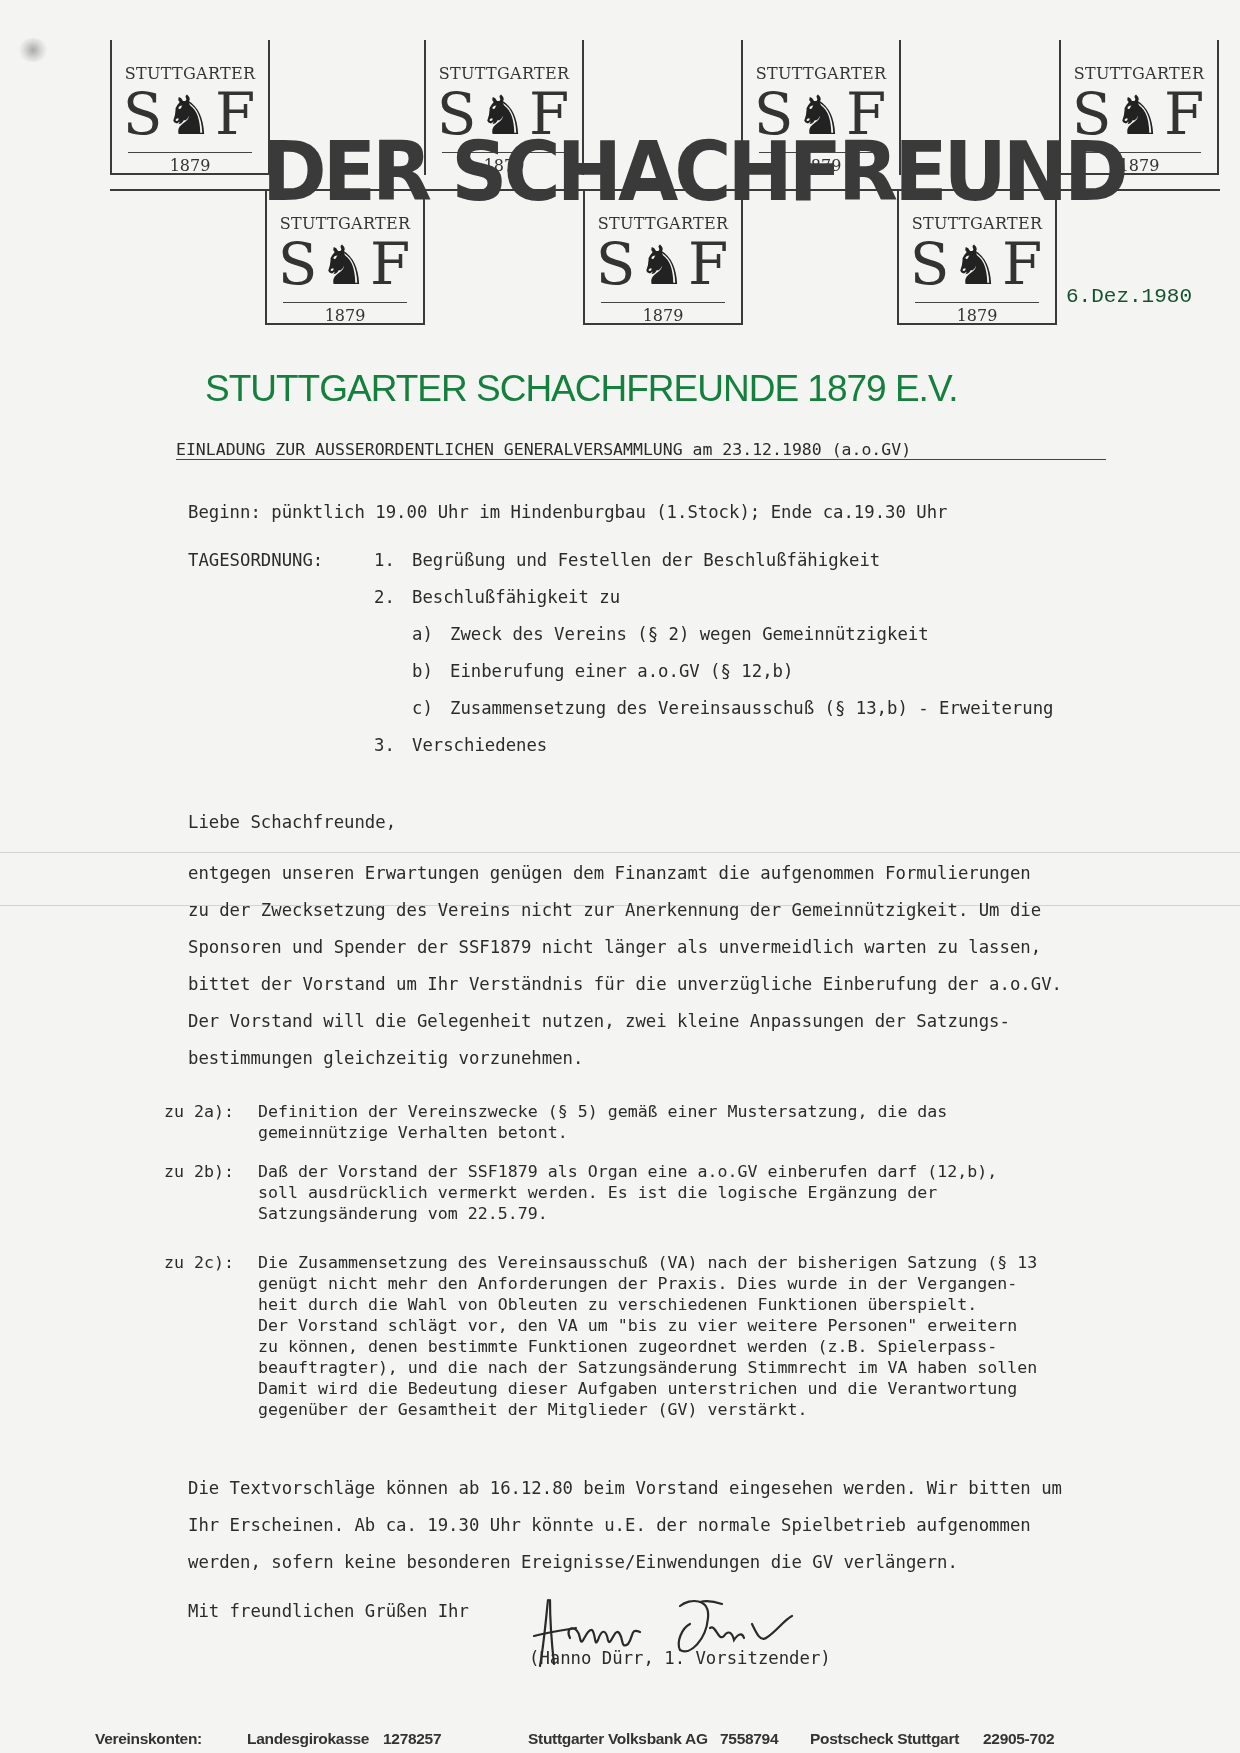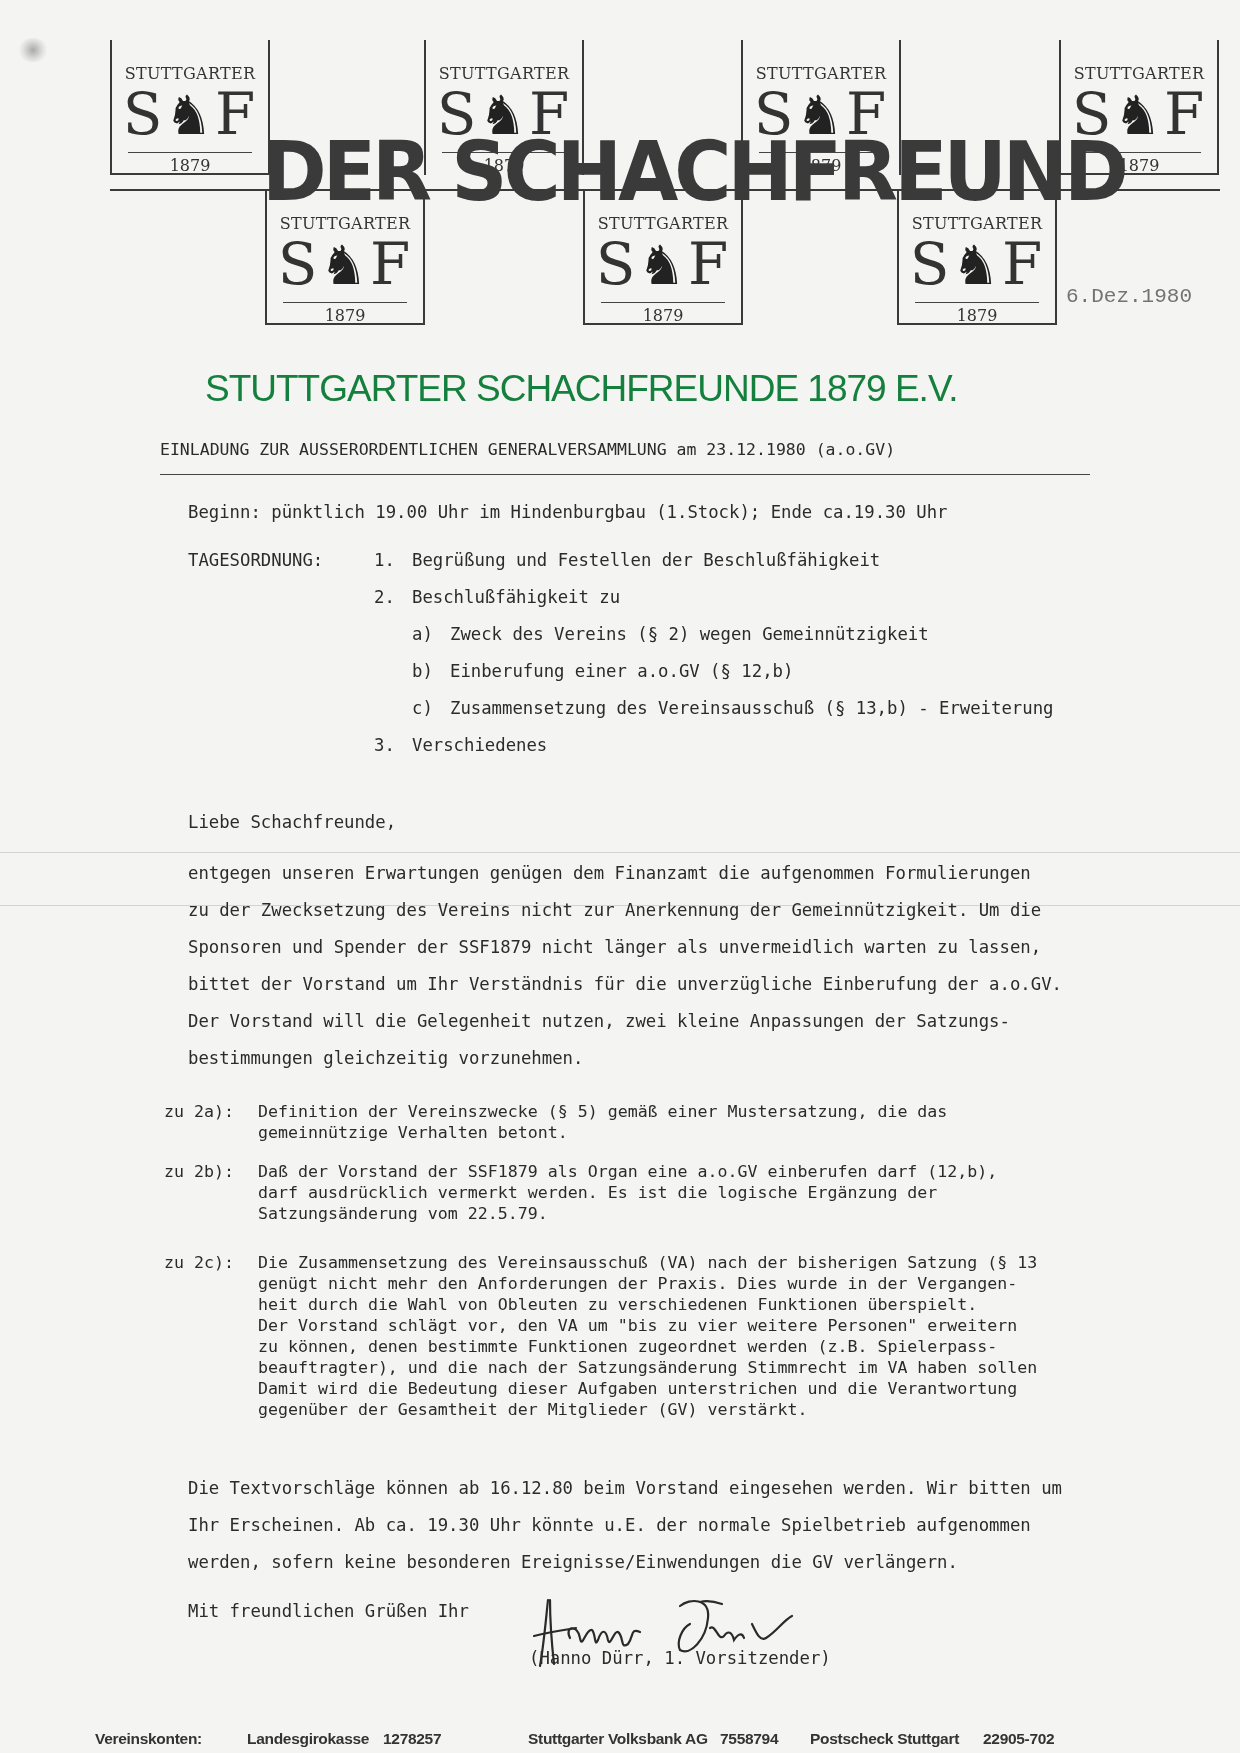--- a/index.html
+++ b/index.html
@@ -60,32 +60,32 @@
     font-size: 78px;
     line-height: 80px;
     letter-spacing: -4px;
     color: #3a3a3a;
     transform: scaleY(1.05);
     white-space: nowrap;
   }
   .date {
     position: absolute; left: 1066px; top: 285px;
     font-family: "Liberation Mono", monospace;
-    font-size: 21px; color: #737373;
+    font-size: 21px; color: #14532d;
   }
   .club-name {
     position: absolute; left: 205px; top: 368px;
     font-family: "Liberation Sans", sans-serif;
     font-size: 37px; color: #15803d; letter-spacing: -1px;
     white-space: nowrap;
   }
   .invitation {
-    position: absolute; left: 160px; top: 440px; width: 930px;
+    position: absolute; left: 176px; top: 440px; width: 930px;
     font-size: 16.5px; white-space: nowrap;
-    padding-bottom: 15px;
+    padding-bottom: 0;
     border-bottom: 1.5px solid #444;
   }
   .text {
     position: absolute; font-size: 17.3px; white-space: nowrap; color: #2b2b2b; margin-left: 24px;
   }
   .small {
     position: absolute; font-size: 16.6px; white-space: nowrap; line-height: 21px; color: #2b2b2b;
   }
   .small .lbl { position: absolute; left: 0; top: 0; }
   .small .body { position: absolute; left: 94px; top: 0; }
@@ -196,21 +196,21 @@
 
 <div class="small" style="left:164px; top:1101px;">
   <span class="lbl">zu 2a):</span>
   <span class="body" style="top:0">Definition der Vereinszwecke (§ 5) gemäß einer Mustersatzung, die das</span>
   <span class="body" style="top:21px">gemeinnützige Verhalten betont.</span>
 </div>
 
 <div class="small" style="left:164px; top:1161px;">
   <span class="lbl">zu 2b):</span>
   <span class="body" style="top:0">Daß der Vorstand der SSF1879 als Organ eine a.o.GV einberufen darf (12,b),</span>
-  <span class="body" style="top:21px">darf ausdrücklich vermerkt werden. Es ist die logische Ergänzung der</span>
+  <span class="body" style="top:21px">soll ausdrücklich vermerkt werden. Es ist die logische Ergänzung der</span>
   <span class="body" style="top:42px">Satzungsänderung vom 22.5.79.</span>
 </div>
 
 <div class="small" style="left:164px; top:1252px;">
   <span class="lbl">zu 2c):</span>
   <span class="body" style="top:0">Die Zusammensetzung des Vereinsausschuß (VA) nach der bisherigen Satzung (§ 13</span>
   <span class="body" style="top:21px">genügt nicht mehr den Anforderungen der Praxis. Dies wurde in der Vergangen-</span>
   <span class="body" style="top:42px">heit durch die Wahl von Obleuten zu verschiedenen Funktionen überspielt.</span>
   <span class="body" style="top:63px">Der Vorstand schlägt vor, den VA um "bis zu vier weitere  Personen" erweitern</span>
   <span class="body" style="top:84px">zu können, denen bestimmte Funktionen zugeordnet werden (z.B. Spielerpass-</span>

